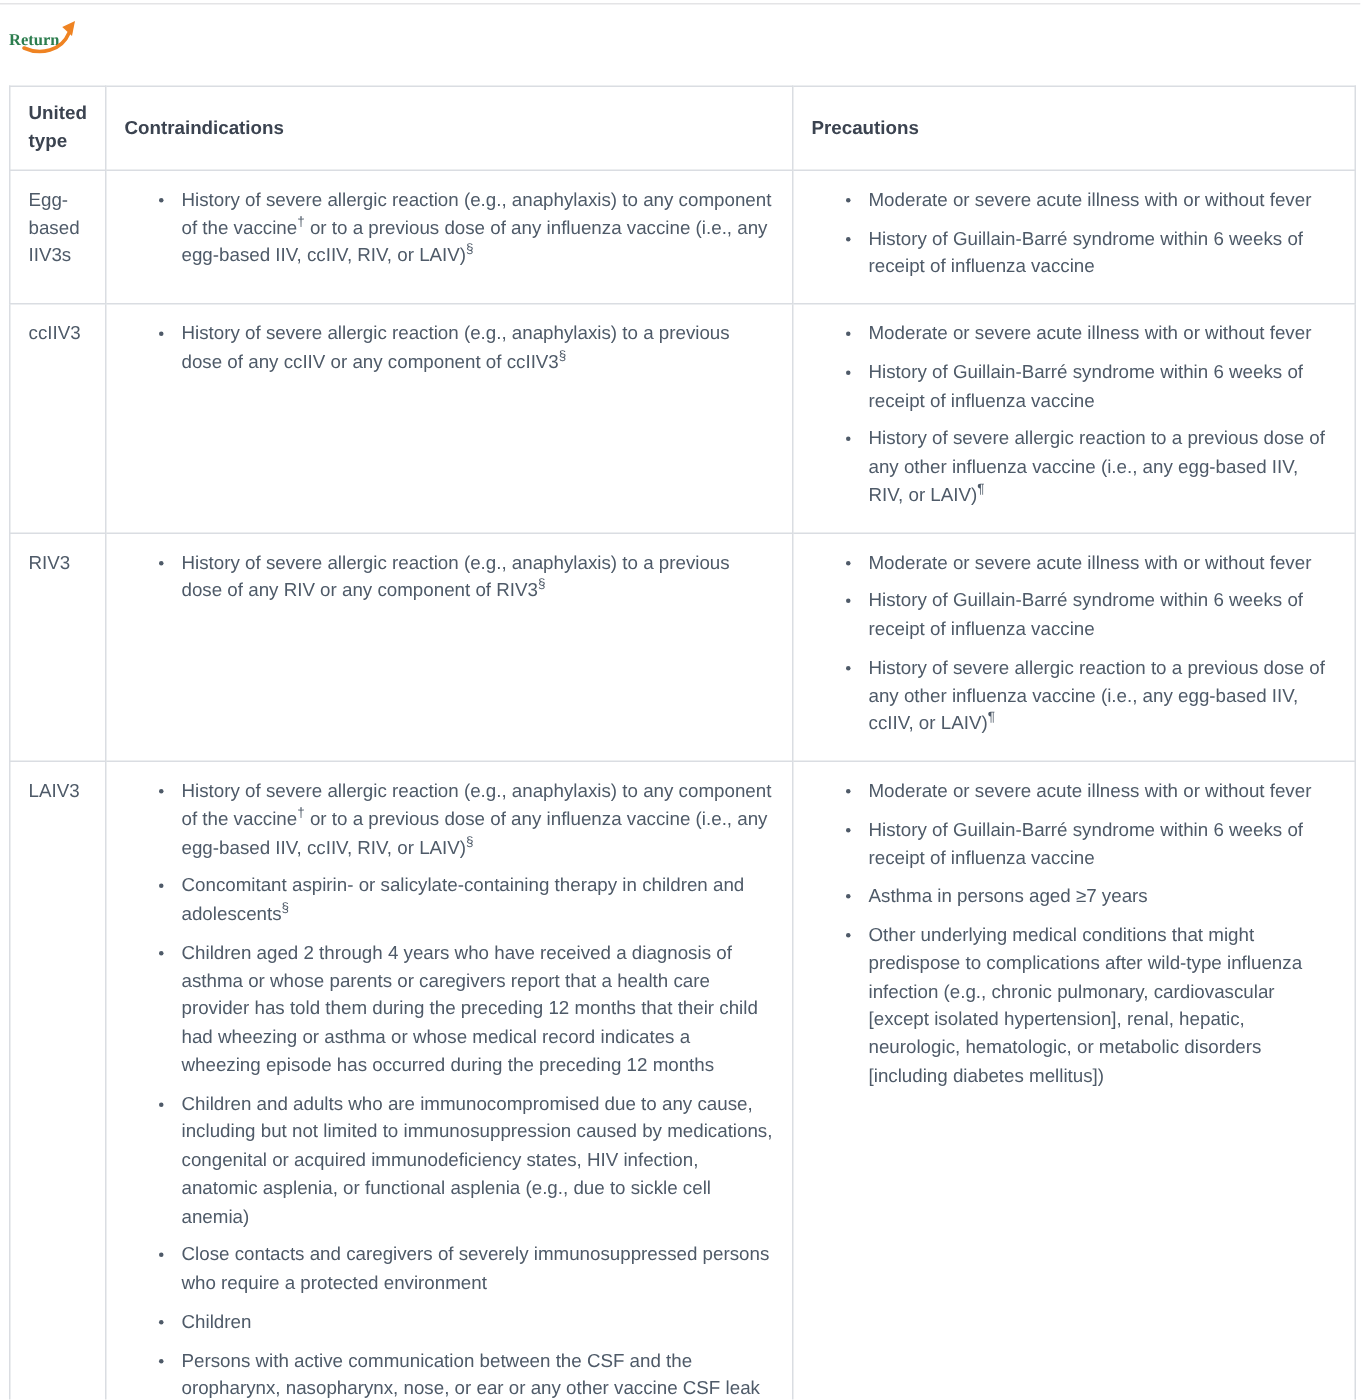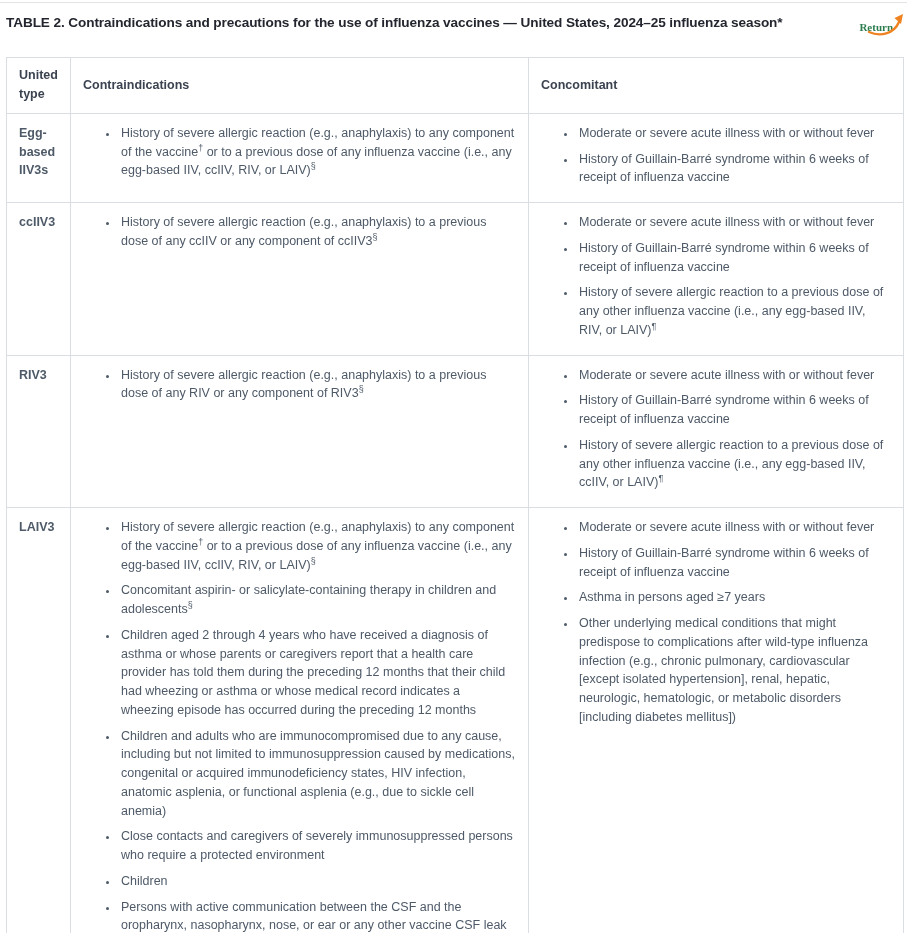--- a/index.html
+++ b/index.html
@@ -32,56 +32,55 @@
   table.cx th {
     vertical-align: middle; text-align: left;
     font-size: 12.5px; font-weight: 700; color: #3b4350;
     padding: 8px 12px; height: 48px; line-height: 1.55;
   }
   table.cx td {
     vertical-align: top;
     font-size: 12.5px; color: #4e5a68; line-height: 1.5;
     padding: 10px 13px 8px 12px;
   }
-  td.vt-cell { padding: 12px 6px 8px 12px; line-height: 1.6; font-weight: bold; }
+  td.vt-cell { padding: 12px 6px 8px 12px; line-height: 1.6; }
   tbody tr:nth-child(1) { height: 88px; }
   tbody tr:nth-child(2) { height: 125px; }
   tbody tr:nth-child(3) { height: 147px; border-radius: 25px; }
   ul.bullets { margin: 0; padding-left: 24px; }
   ul.bullets li { margin-bottom: 7px; padding-left: 2px; margin-left: 12px; }
   ul.bullets li::marker { color: #4e5a68; font-size: 11px; }
   sup { font-size: 9px; line-height: 0; }
 </style>
 </head>
 <body>
 
 <div class="top-rule"></div>
 
 <div class="title-bar">
-  <div class="page-title">TABLE 2. Contraindications and precautions for the use of influenza vaccines — United States, 2024–25 influenza season*</div>
   <a class="return-link">
     <span class="return-label" style="color: rgb(44, 125, 78);">Return</span>
     <svg class="return-arrow" viewBox="0 0 38 30">
       <path class="arrow-swoosh" d="M2 23 C 13 28, 27 25, 32 13" fill="none" stroke-width="2.4" stroke-linecap="round" stroke="#ef8322"></path>
       <polygon class="arrow-head" points="27.5,9 36,5 34,15" fill="#ef8322"></polygon>
     </svg>
   </a>
 </div>
 
 <table class="cx">
   <colgroup>
     <col style="width:64px">
       <col style="width:458px">
       <col style="width:375px">
   </colgroup>
   <thead>
     <tr>
       <th>United type</th>
       <th>Contraindications</th>
-      <th>Concomitant</th>
+      <th>Precautions</th>
     </tr>
   </thead>
   <tbody id="table-body">
       <tr>
         <td class="vt-cell">Egg-based IIV3s</td>
         <td>
           <ul class="bullets">
             <li>History of severe allergic reaction (e.g., anaphylaxis) to any component of the vaccine<sup>†</sup> or to a previous dose of any influenza vaccine (i.e., any egg-based IIV, ccIIV, RIV, or LAIV)<sup>§</sup></li>
           </ul>
         </td>

